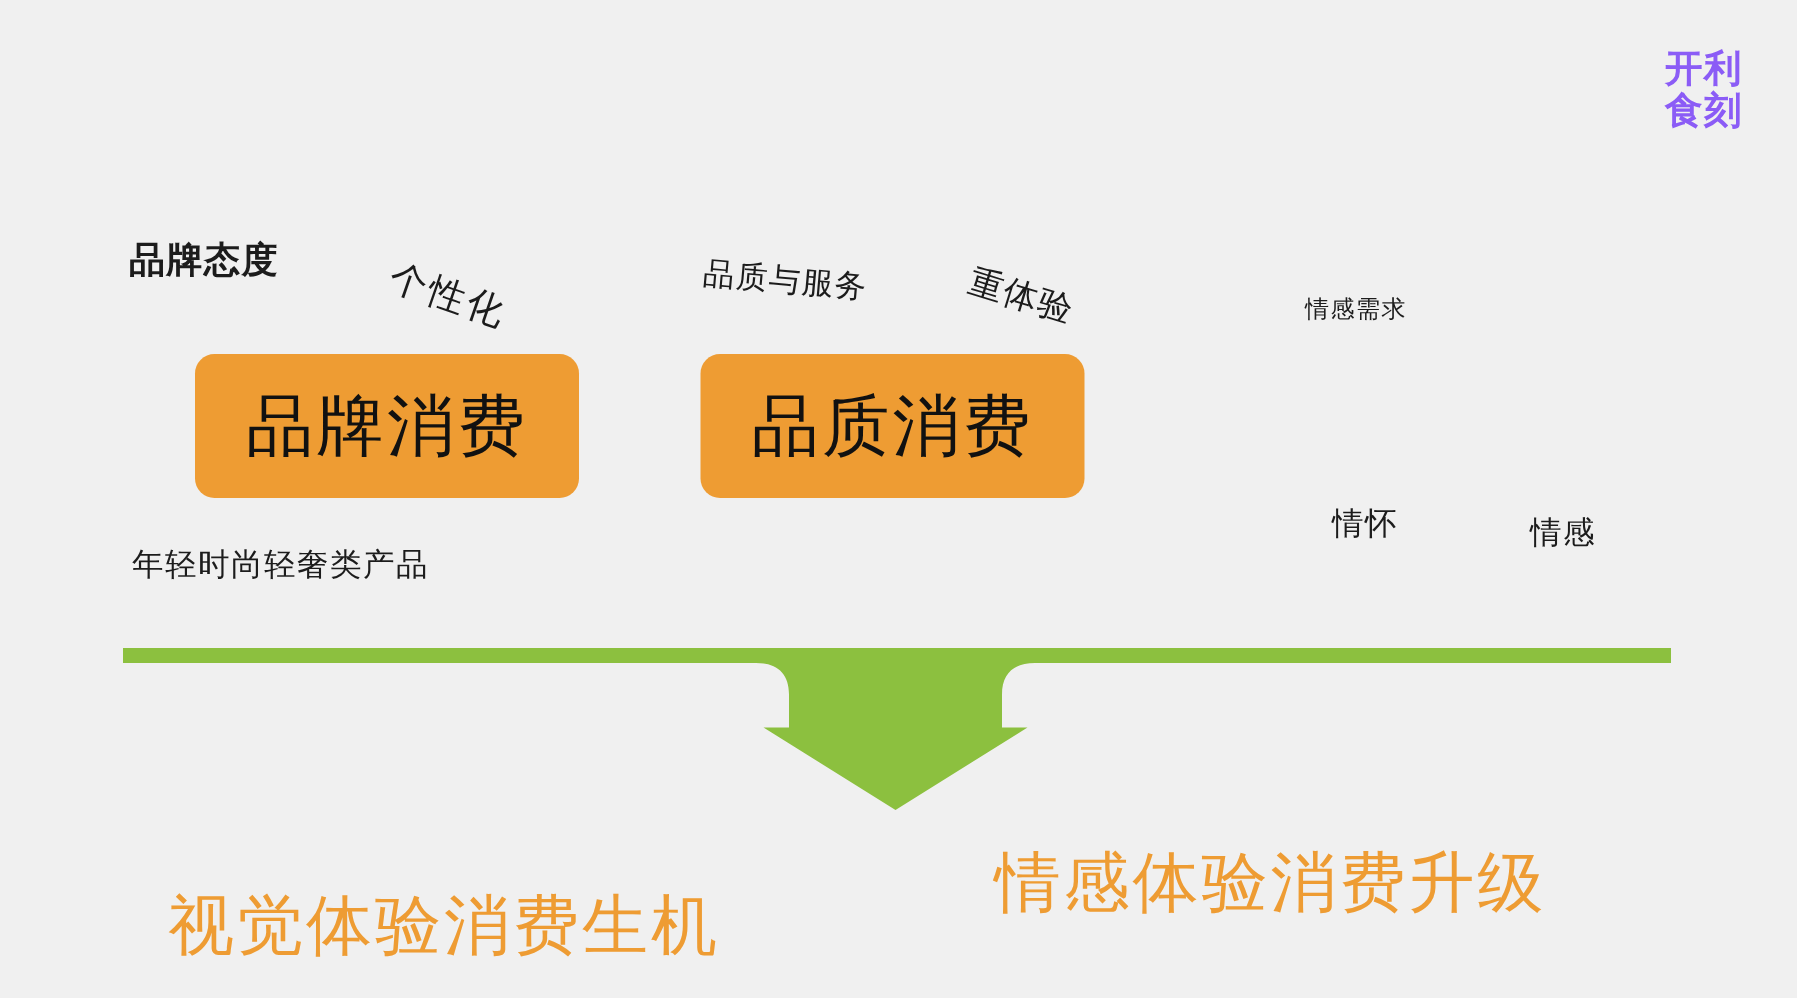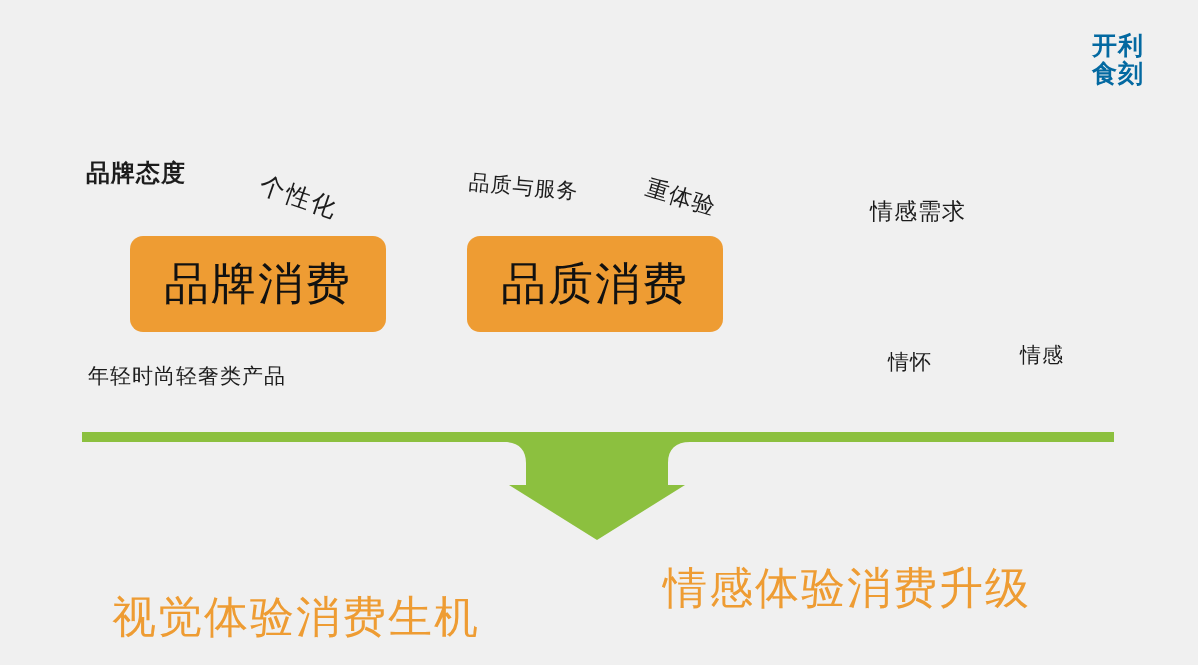--- a/index.html
+++ b/index.html
@@ -21,23 +21,23 @@
     height: 665px;
     background: #f0f0f0;
   }
 
   
   #logo {
     position: absolute;
     left: 1092px;
     top: 32px;
     width: 70px;
-    text-align: left;
+    text-align: right;
     line-height: 1.12;
-    color: #0369a1;
+    color: #8b5cf6;
     font-weight: bold;
     font-size: 25px;
     letter-spacing: 1px;
     font-family: "DejaVu Sans", "Liberation Sans", sans-serif;
   }
   #logo div { white-space: nowrap; }
 
   
   .pillar-box {
     position: absolute;
@@ -96,25 +96,25 @@
     transform-origin: left top;
     letter-spacing: 1px;
   }
   #anno-quality-caption {
     left: 509px; top: 360px;
     font-size: 23px;
     letter-spacing: 2px;
   }
   #anno-emotion-need {
     left: 870px; top: 196px;
-    font-size: 23px;
+    font-size: 16px;
     letter-spacing: 1px;
   }
   #anno-feeling {
-    left: 888px; top: 348px;
+    left: 888px; top: 335px;
     font-size: 21px;
     letter-spacing: 1px;
   }
   #anno-emotion {
     left: 1020px; top: 341px;
     font-size: 21px;
     letter-spacing: 1px;
   }
 
   

